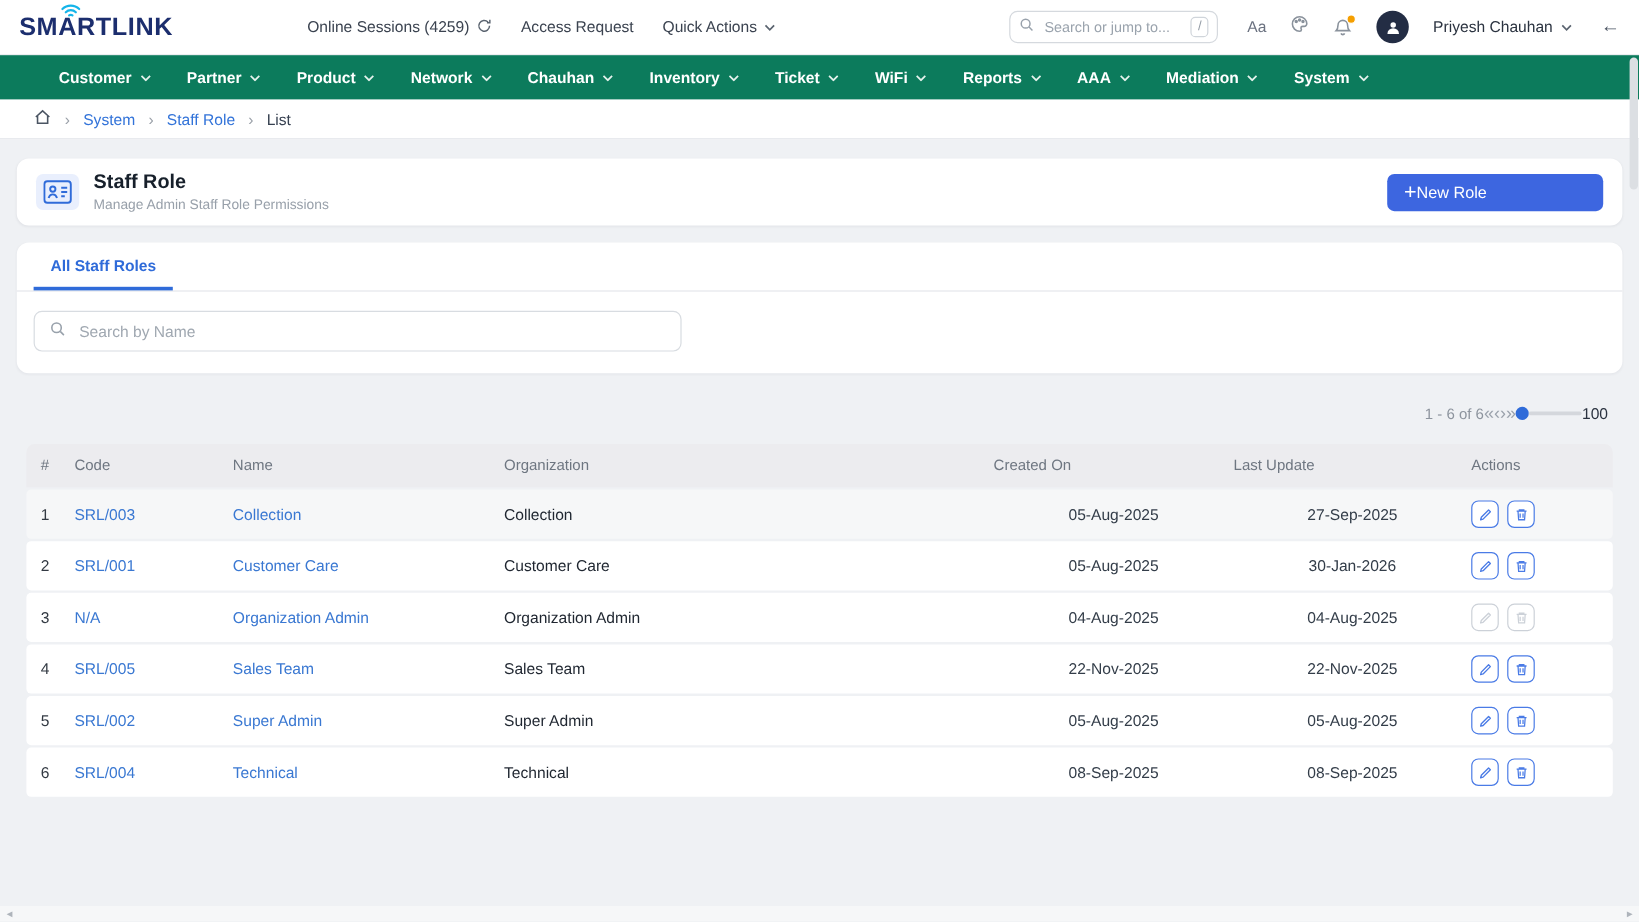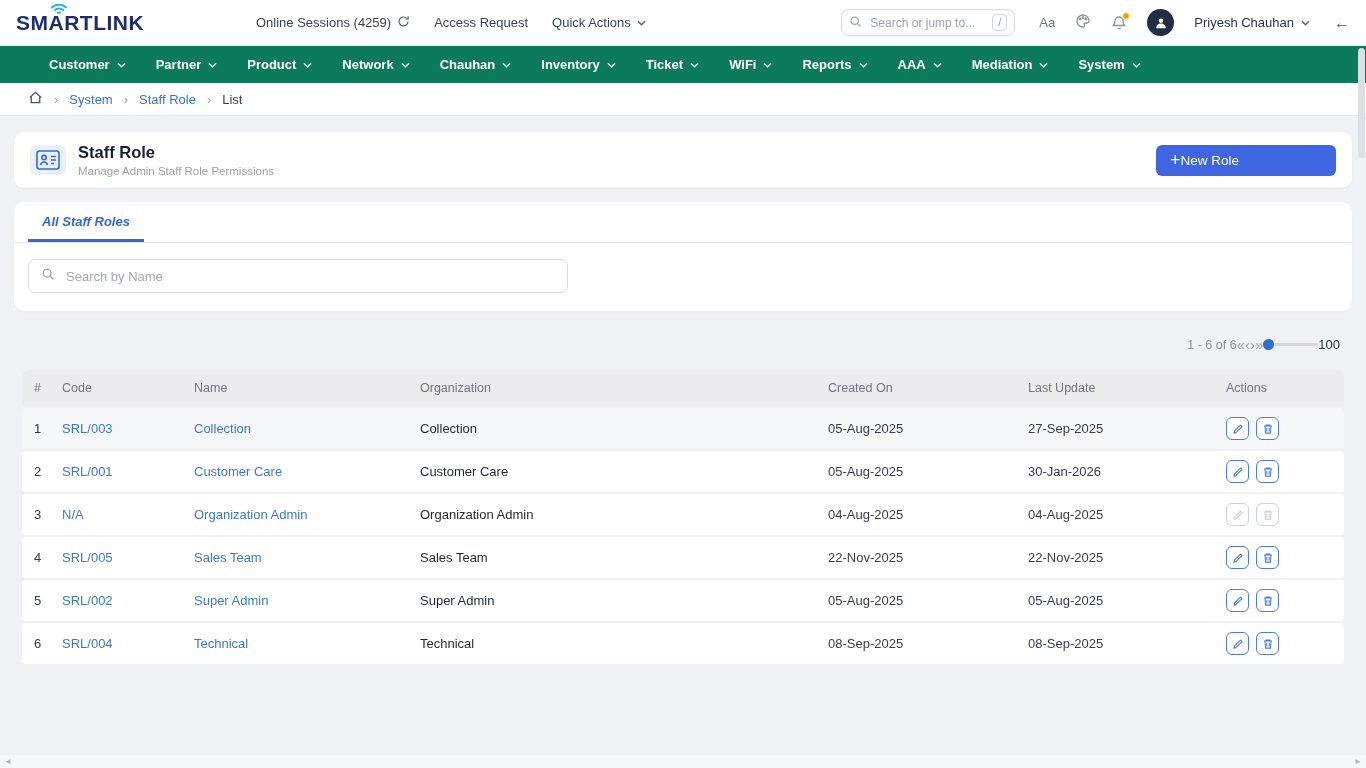--- a/index.html
+++ b/index.html
@@ -45,21 +45,21 @@
   .title-card { background:#fff; border-radius:10px; padding:11px 16px; display:flex; align-items:center; justify-content:space-between; box-shadow:0 1px 2px rgba(16,24,40,.05); }
   .title-left { display:flex; align-items:center; gap:12px; }
   .title-icon { width:36px; height:30px; background:#e9effd; border-radius:6px; display:flex; align-items:center; justify-content:center; flex:none; }
   .page-title { font-size:16.5px; font-weight:700; color:#17202b; }
   .page-subtitle { font-size:11.5px; color:#98a0aa; margin-top:3px; }
   .new-role-btn { width:180px; height:31px; background:#3d66e0; border:none; border-radius:6px; color:#fff; font-size:13.5px; font-family:inherit; display:flex; align-items:center; padding:0 14px; cursor:pointer; }
   .new-role-btn .plus { font-size:18px; font-weight:400; line-height:1; }
   .new-role-btn .lbl { flex:1; text-align:left; }
 
   .panel { background:#fff; border-radius:10px; margin-top:14px; padding-bottom:18px; box-shadow:0 1px 2px rgba(16,24,40,.04); }
-  .tabs { display:flex; border-bottom:1px solid #e4e7eb; padding:0 14px;font-style:italic; }
+  .tabs { display:flex; border-bottom:1px solid #e4e7eb; padding:0 14px; }
   .tab { font-size:13px; font-weight:600; color:#2f6bd9; padding:12px 14px 10px; border-bottom:3px solid #2f6bd9; cursor:pointer; }
   .name-search { width:540px; height:34px; border:1px solid #d8dce1; border-radius:7px; display:flex; align-items:center; gap:9px; padding:0 12px; margin:16px 14px 0; background:#fff; }
   .name-search input { border:none; outline:none; flex:1; font-size:13px; color:#3b4350; font-family:inherit; background:transparent; }
   .name-search input::placeholder { color:#a0a8b1; }
 
   
   .pagination { display:flex; align-items:center; justify-content:flex-end; margin:26px 12px 18px; font-size:12.5px; color:#8d949e; }
   .pg-nav { font-size:15px; color:#9aa1ab; cursor:pointer; line-height:1; }
   .pg-slider { display:flex; align-items:center; cursor:pointer; }
   .pg-dot { width:11px; height:11px; border-radius:50%; background:#2f6bd9; flex:none; }
@@ -76,21 +76,21 @@
   .col-code { width:132px; flex:none; }
   .col-name { width:226px; flex:none; }
   .col-desc { flex:1; min-width:0; }
   .col-created { width:200px; flex:none; }
   .col-updated { width:198px; flex:none; }
   .col-actions { width:118px; flex:none; display:flex; align-items:center; }
   .thead .col-actions { display:block; }
   .c-num { color:#333a43; }
   .c-code, .c-name { color:#3a78d2; cursor:pointer; }
   .c-desc { color:#1f2630; }
-  .c-created, .c-updated { color:#333d49; }
+  .c-created, .c-updated { color:#333d49;text-align:center; }
   .icon-btn { width:23px; height:23px; border:1.5px solid #4a7be6; border-radius:6px; background:#fff; color:#4a7be6; display:flex; align-items:center; justify-content:center; margin-right:7px; cursor:pointer; padding:0; }
   .icon-btn.disabled { border-color:#ccd1d8; color:#ccd1d8; cursor:default; }
 
   
   .vscroll { position:absolute; top:48px; right:1px; width:7px; bottom:16px; }
   .vthumb { width:7px; height:110px; background:#dcdfe3; border-radius:4px; }
   .hscroll { position:absolute; bottom:0; left:0; right:0; height:13px; display:flex; justify-content:space-between; align-items:center; padding:0 4px; color:#aeb4bb; font-size:8px; background:#f6f7f8; }
 </style>
 </head>
 <body>

